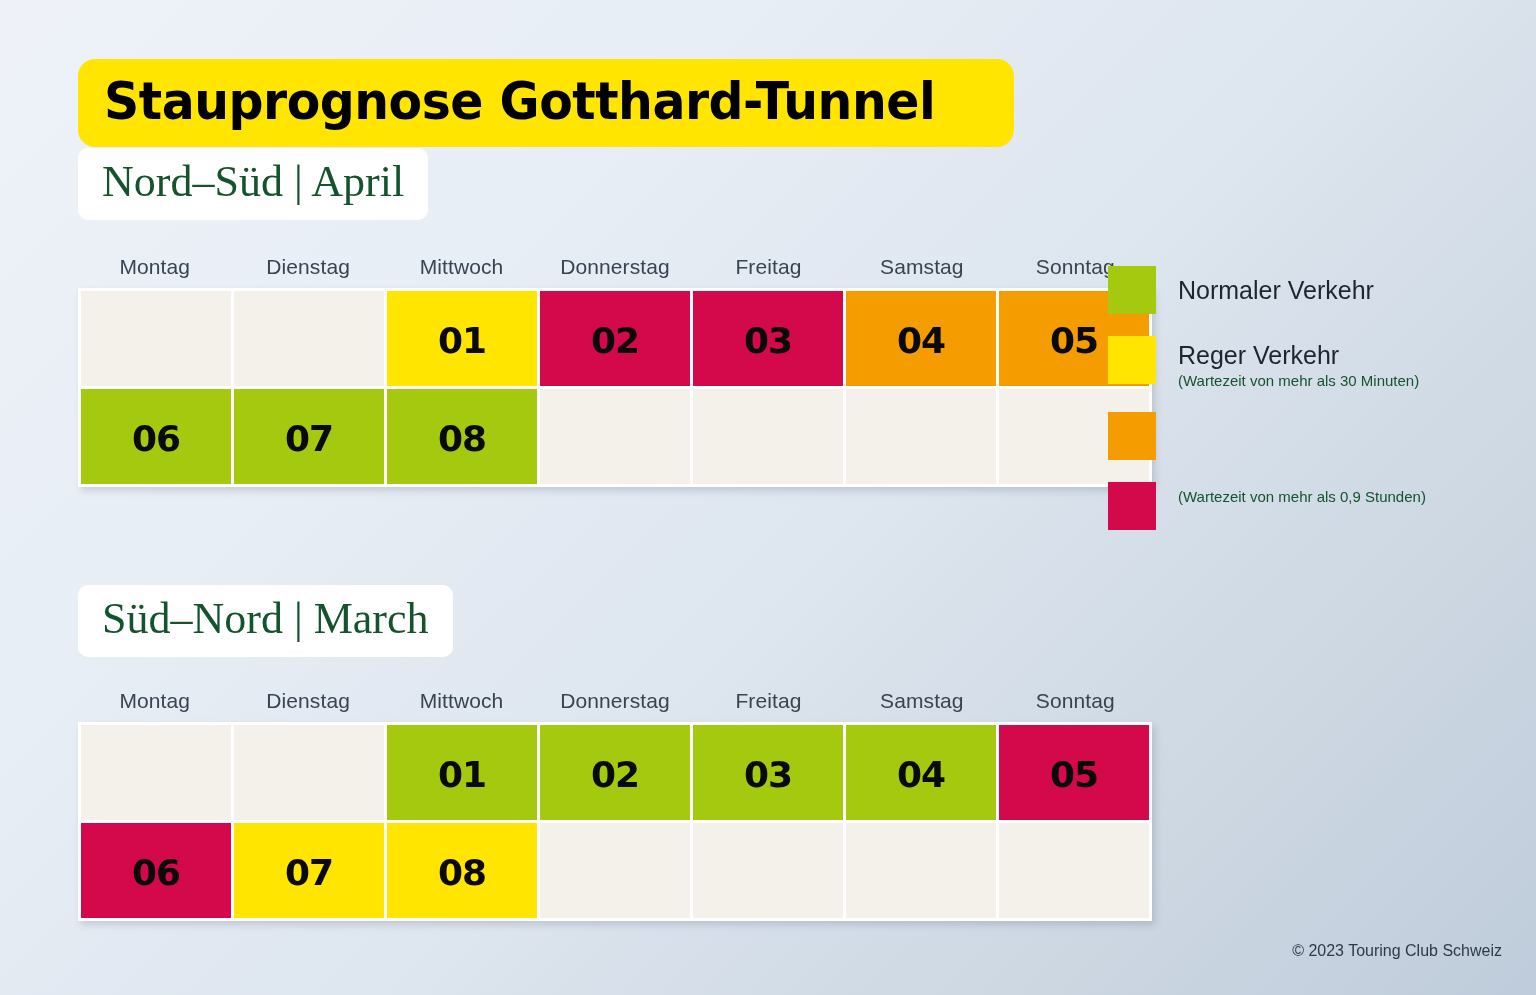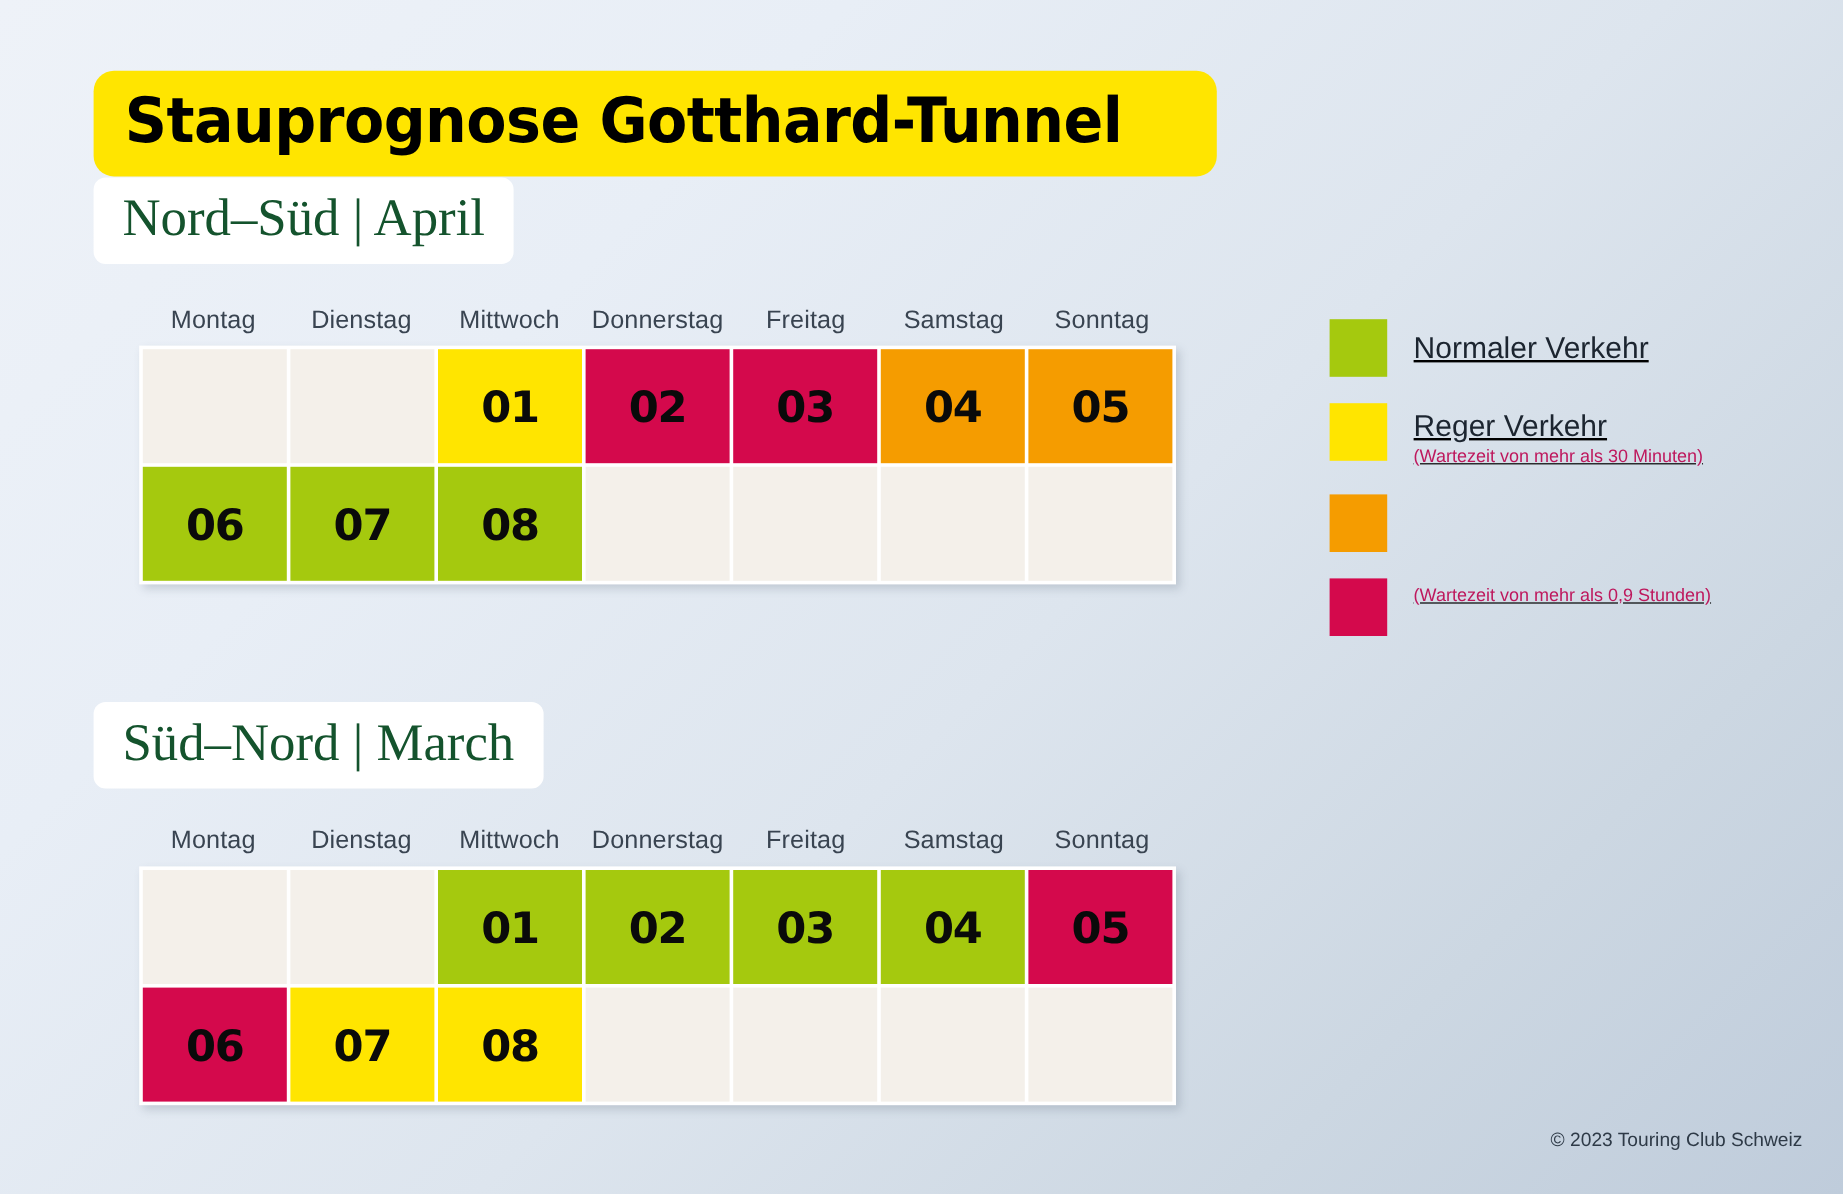--- a/index.html
+++ b/index.html
@@ -57,22 +57,21 @@
     color: #14532d;
     white-space: nowrap;
     display: block;
     font-weight: normal;
   }
 
   
   .calendar {
     position: absolute;
     left: 78px;
-    width: 864px;
-    margin-left: 38px;
+    width: 1074px;
   }
   .calendar.first { top: 255px; }
   .calendar.second { top: 689px; }
 
   .weekday-row {
     display: grid;
     grid-template-columns: repeat(7, 1fr);
     height: 33px;
   }
   .weekday-cell {
@@ -117,21 +116,20 @@
   .day-cell.lvl-rege   { background: #ffe500; }
   .day-cell.lvl-stark  { background: #f59c00; }
   .day-cell.lvl-sehr   { background: #d4094c; }
 
   
   .legend {
     position: absolute;
     left: 1108px;
     top: 266px;
     width: 400px;
-    text-decoration: underline;
   }
   .legend-item {
     display: flex;
     align-items: flex-start;
     margin-bottom: 22px;
   }
   .legend-swatch {
     width: 48px;
     height: 48px;
     flex: 0 0 48px;
@@ -145,21 +143,21 @@
   .legend-label {
     font-size: 25px;
     line-height: 30px;
     color: #1c2530;
     white-space: nowrap;
     display: block;
   }
   .legend-sub {
     font-size: 15px;
     line-height: 19px;
-    color: #be185d;
+    color: #14532d;
     white-space: nowrap;
     display: block;
     margin-top: 1px;
   }
   .legend-item.no-sub .legend-texts { padding-top: 9px; }
 
   
   .copyright {
     position: absolute;
     right: 34px;

